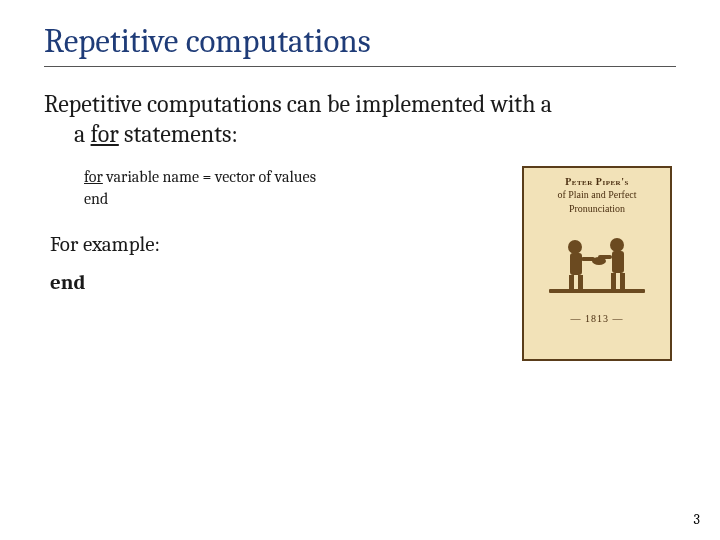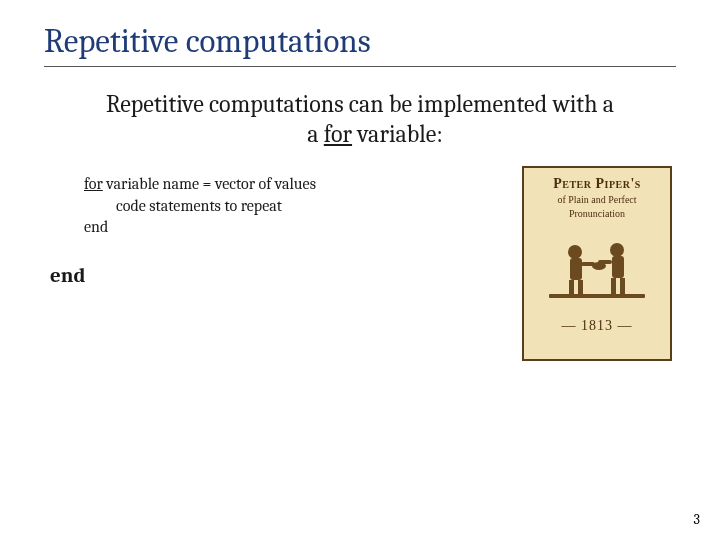--- a/index.html
+++ b/index.html
@@ -25,22 +25,21 @@
     font-weight: 400;
   }
   .rule {
     border: none;
     border-top: 1px solid #555;
     margin: 2px 0 22px 0;
   }
   .bodytext {
     font-size: 24px;
     line-height: 1.25;
-    margin: 0 0 25px 0;
-    text-align: center;
+    margin: 0 0 18px 0;
   }
   .indent1 { padding-left: 30px; }
   .underline { text-decoration: underline; }
 
   .syntax-block {
     font-size: 16px;
     line-height: 1.35;
     margin-bottom: 22px;
     max-width: 390px;
   }
@@ -77,66 +76,66 @@
     height: 195px;
     background: #f2e2b8;
     border: 2px solid #5a3d1a;
     box-sizing: border-box;
     text-align: center;
     font-family: "Times New Roman", serif;
     color: #4a2e10;
   }
   .figure .ft {
     font-variant: small-caps;
-    font-size: 14px;
+    font-size: 10px;
     letter-spacing: 0.5px;
     margin-top: 8px;
     font-weight: bold;
   }
   .figure .fs {
     font-size: 10px;
     line-height: 1.2;
     margin-top: 2px;
   }
   .figure .illus {
     position: relative;
     width: 100%;
     height: 90px;
     margin-top: 6px;
   }
   .figure svg { display:block; margin:0 auto; }
   .figure .yr {
-    font-size: 14px;
+    font-size: 10px;
     margin-top: 2px;
     letter-spacing: 1px;
   }
 </style>
 </head>
 <body>
 
 <div class="slide">
 
   <h1 class="title">Repetitive computations</h1>
   <hr class="rule">
 
   <p class="bodytext">
     <span>Repetitive computations can be implemented with a </span><br>
     <span class="indent1">
-      <span>a </span><span class="underline">for</span><span> variable:</span>
+      <span>a </span><span class="underline">for</span><span> statements:</span>
     </span>
   </p>
 
   <div class="syntax-block">
     <div class="row1">
       <span class="underline">for</span><span> variable name = vector of values</span>
     </div>
-    <div class="row2">code statements to repeat</div>
     <div class="row3">end</div>
   </div>
 
+  <p class="example-label">For example:</p>
 
   <div class="code-block">
     <div>
       <b><span>end</span></b>
     </div>
   </div>
 
   <div class="figure">
     <div class="ft">Peter Piper's</div>
     <div class="fs">of Plain and Perfect</div>

